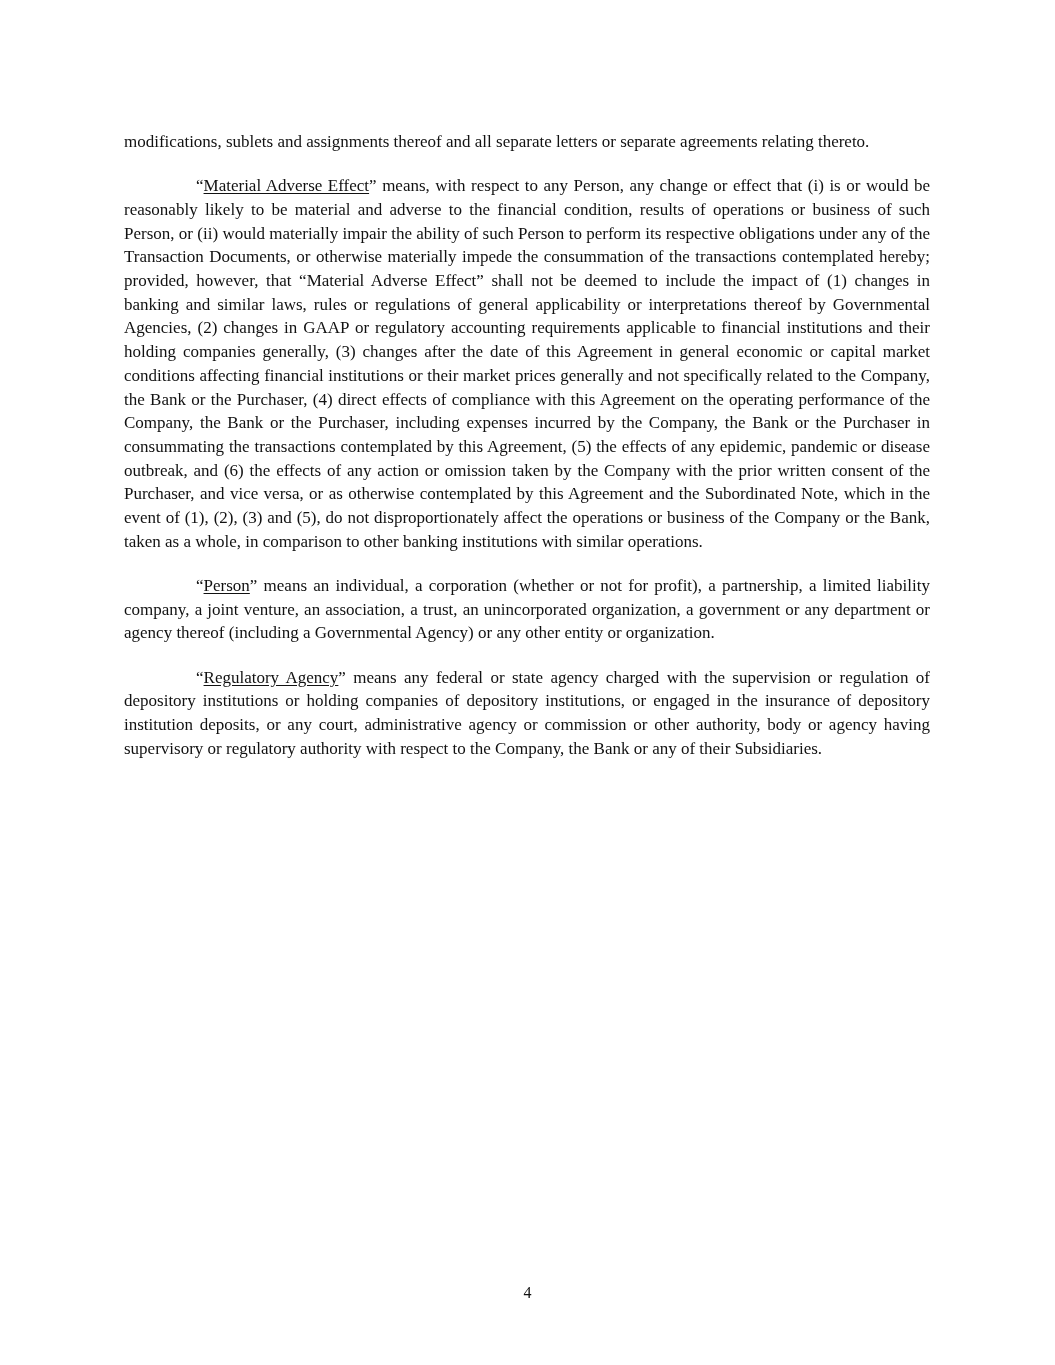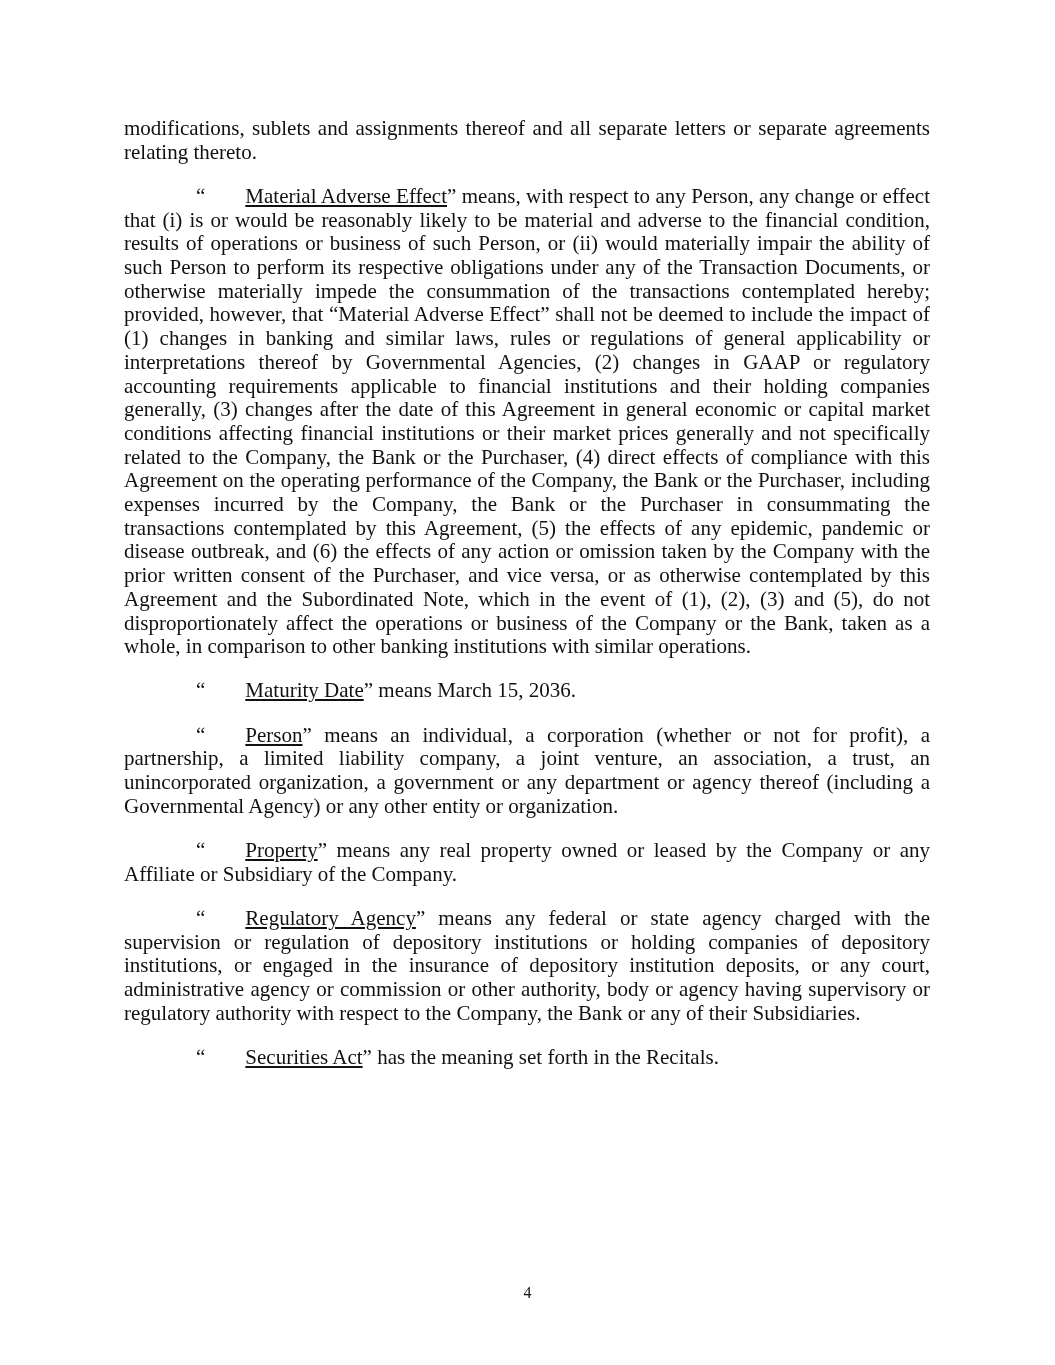--- a/index.html
+++ b/index.html
@@ -1,47 +1,44 @@
 <!DOCTYPE html>
 <html><head>
 <meta charset="utf-8">
 <style>
   html, body { margin: 0; padding: 0; background: #ffffff; }
   body { width: 1055px; height: 1365px; position: relative; overflow: hidden; }
   .page {
-    position: absolute; left: 124px; top: 117px; width: 806px;
+    position: absolute; left: 124px; top: 130px; width: 806px;
     font-family: "Liberation Serif", "DejaVu Serif", serif;
-    font-size: 21px; line-height: 23.7px; color: #111111;
+    font-size: 17px; line-height: 23.7px; color: #111111;
   }
   .para { margin: 0 0 20.5px 0; text-align: justify; text-align-last: left; }
   .indent { text-indent: 72px; }
-  .term { text-decoration: underline; text-underline-offset: 2px; margin-left: 40px; }
+  .term { text-decoration: underline; text-underline-offset: 2px; }
   .em { }
   .pnum {
     position: absolute; left: 0; width: 1055px; top: 1284px; text-align: center;
     font-family: "Liberation Serif", "DejaVu Serif", serif; font-size: 16px; color: #111;
   }
 </style>
 </head>
 <body>
 
 <div class="page">
 
   <p class="para"><span>modifications, sublets and assignments thereof and all separate letters or separate agreements relating thereto.</span></p>
 
   <p class="para indent"><span>“</span><span class="term">Material Adverse Effect</span><span>”</span><span> means, with respect to any Person, any change or effect that (i) is or would be reasonably likely to be material and adverse to the financial condition, results of operations or business of such Person, or (ii) would materially impair the ability of such Person to perform its respective obligations under any of the Transaction Documents, or otherwise materially impede the consummation of the transactions contemplated hereby; </span><span class="em">provided</span><span>, </span><span class="em">however</span><span>, that “Material Adverse Effect” shall not be deemed to include the impact of (1) changes in banking and similar laws, rules or regulations of general applicability or interpretations thereof by Governmental Agencies, (2) changes in GAAP or regulatory accounting requirements applicable to financial institutions and their holding companies generally, (3) changes after the date of this Agreement in general economic or capital market conditions affecting financial institutions or their market prices generally and not specifically related to the Company, the Bank or the Purchaser, (4) direct effects of compliance with this Agreement on the operating performance of the Company, the Bank or the Purchaser, including expenses incurred by the Company, the Bank or the Purchaser in consummating the transactions contemplated by this Agreement, (5) the effects of any epidemic, pandemic or disease outbreak, and (6) the effects of any action or omission taken by the Company with the prior written consent of the Purchaser, and vice versa, or as otherwise contemplated by this Agreement and the Subordinated Note, which in the event of (1), (2), (3) and (5), do not disproportionately affect the operations or business of the Company or the Bank, taken as a whole, in comparison to other banking institutions with similar operations.</span></p>
 
-  <p class="para indent"><span>“</span><span class="term">Maturity Date</span><span>”</span><span> means March 15, 2036.</span></p>
 
   <p class="para indent"><span>“</span><span class="term">Person</span><span>”</span><span> means an individual, a corporation (whether or not for profit), a partnership, a limited liability company, a joint venture, an association, a trust, an unincorporated organization, a government or any department or agency thereof (including a Governmental Agency) or any other entity or organization.</span></p>
 
-  <p class="para indent"><span>“</span><span class="term">Property</span><span>”</span><span> means any real property owned or leased by the Company or any Affiliate or Subsidiary of the Company.</span></p>
 
 
 
   <p class="para indent"><span>“</span><span class="term">Regulatory Agency</span><span>”</span><span> means any federal or state agency charged with the supervision or regulation of depository institutions or holding companies of depository institutions, or engaged in the insurance of depository institution deposits, or any court, administrative agency or commission or other authority, body or agency having supervisory or regulatory authority with respect to the Company, the Bank or any of their Subsidiaries.</span></p>
 
 
-  <p class="para indent"><span>“</span><span class="term">Securities Act</span><span>”</span><span> has the meaning set forth in the Recitals.</span></p>
 
 </div>
 
 <div class="pnum">4</div>
 
 </body></html>

